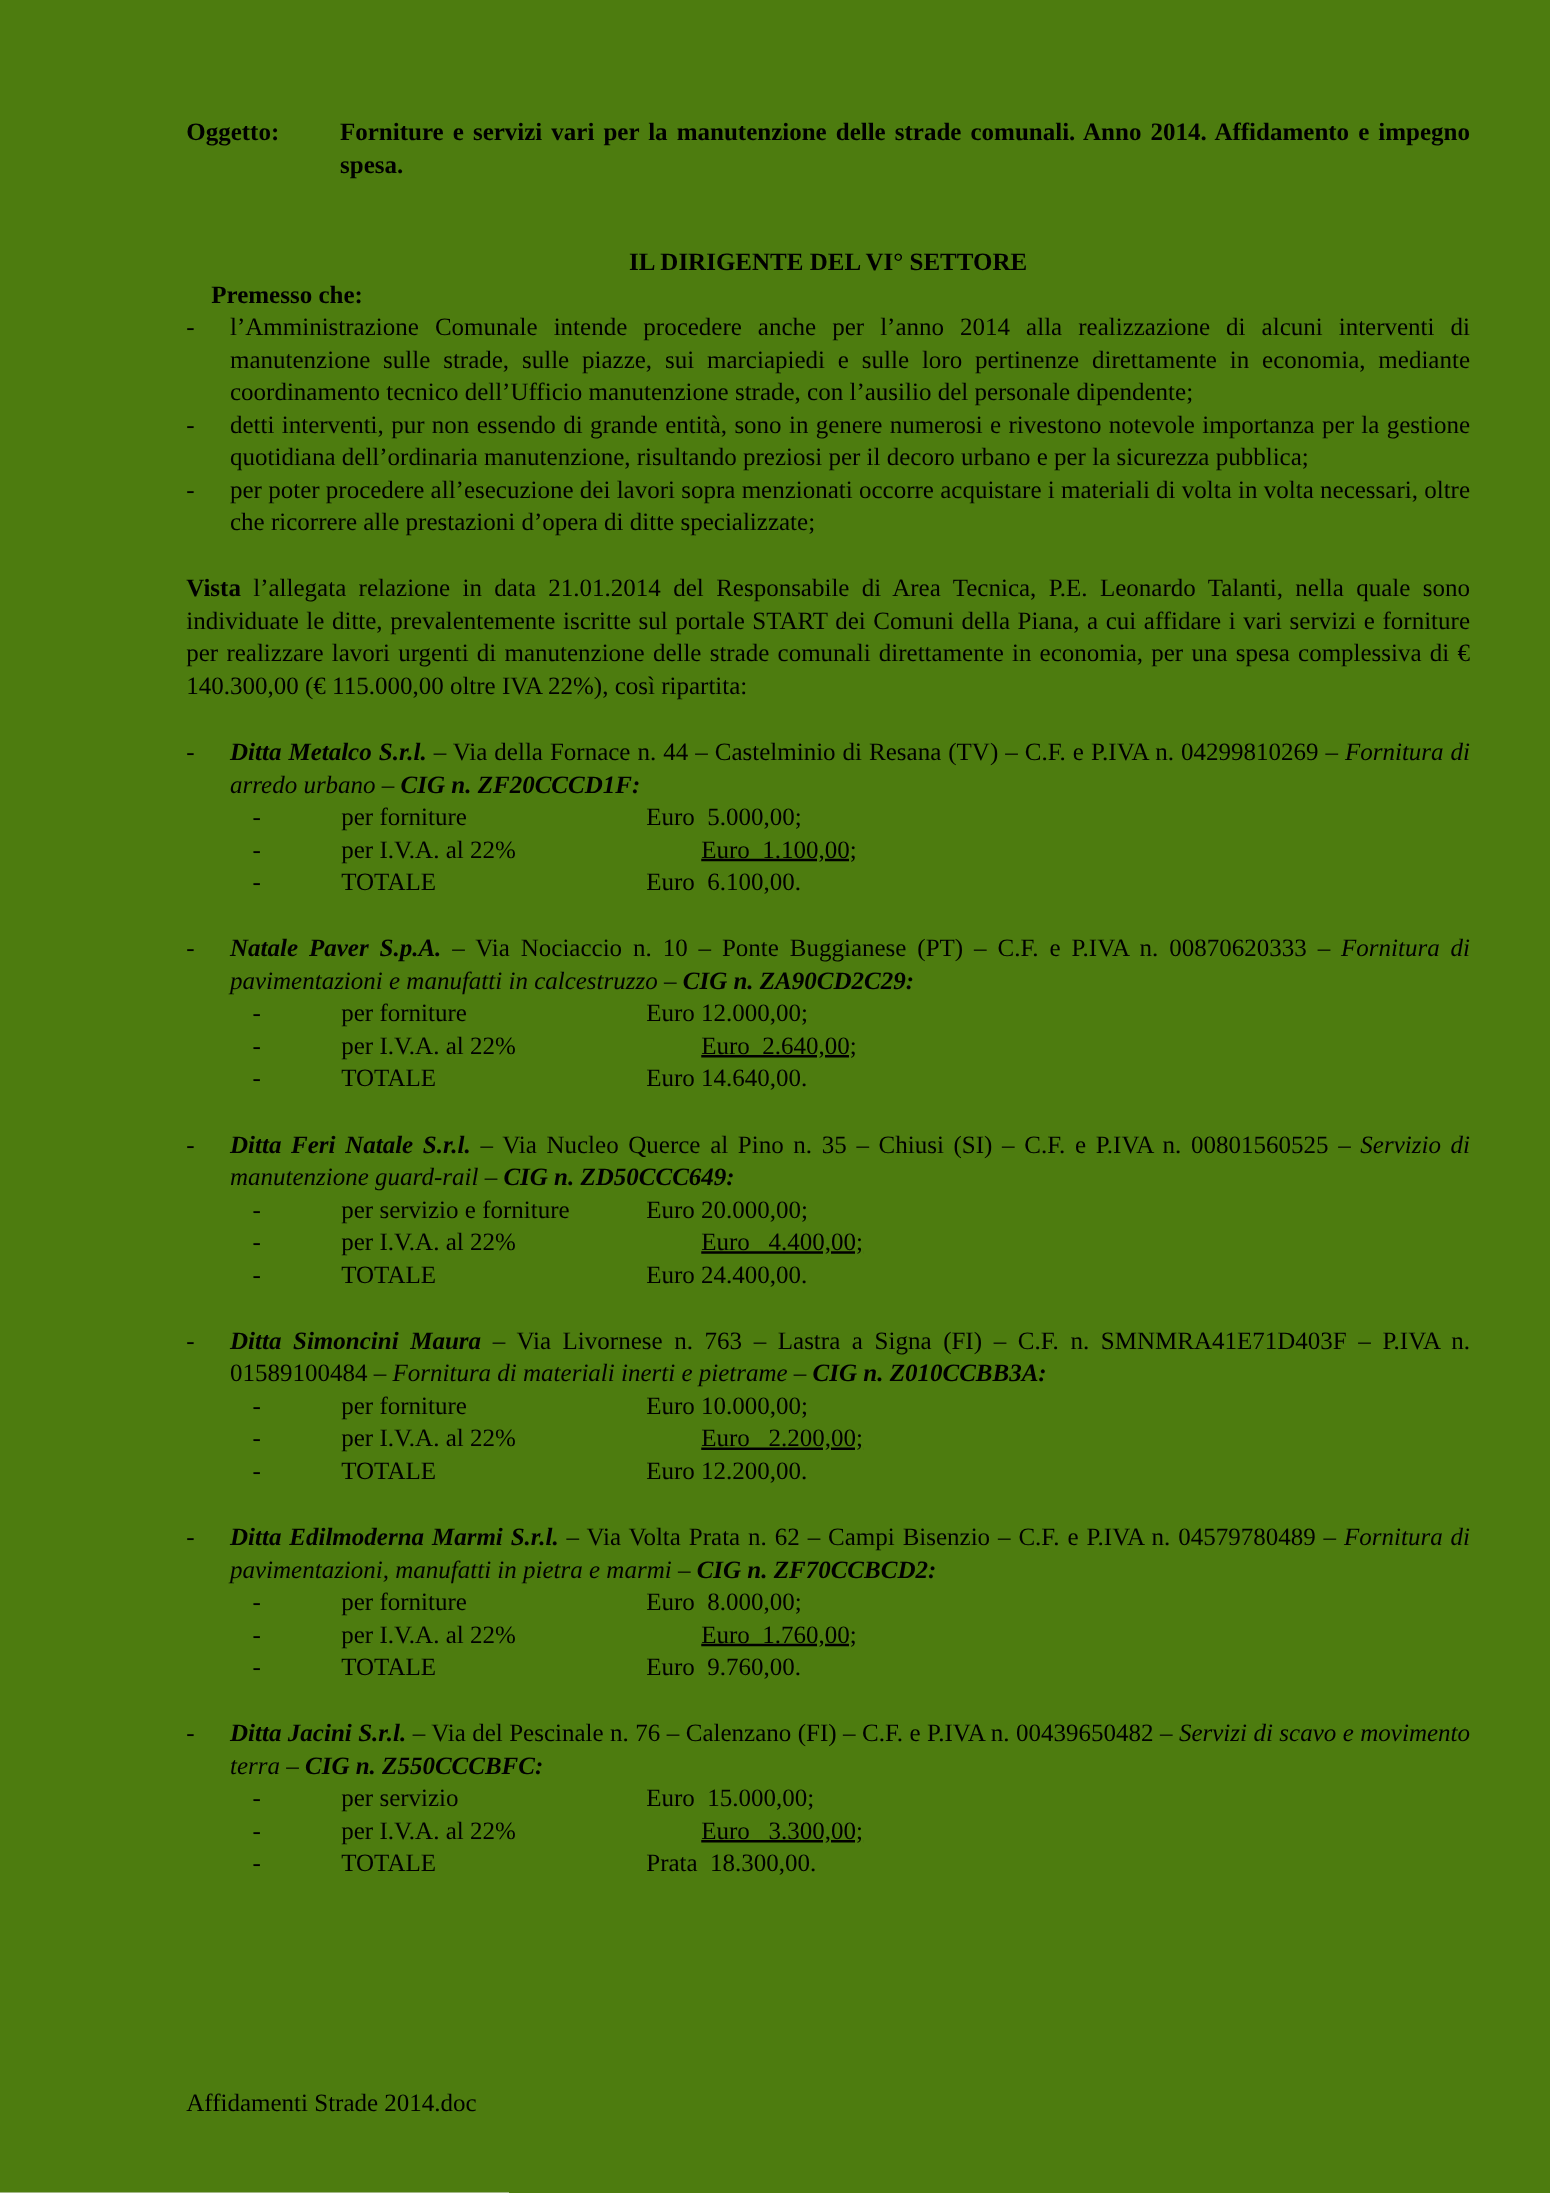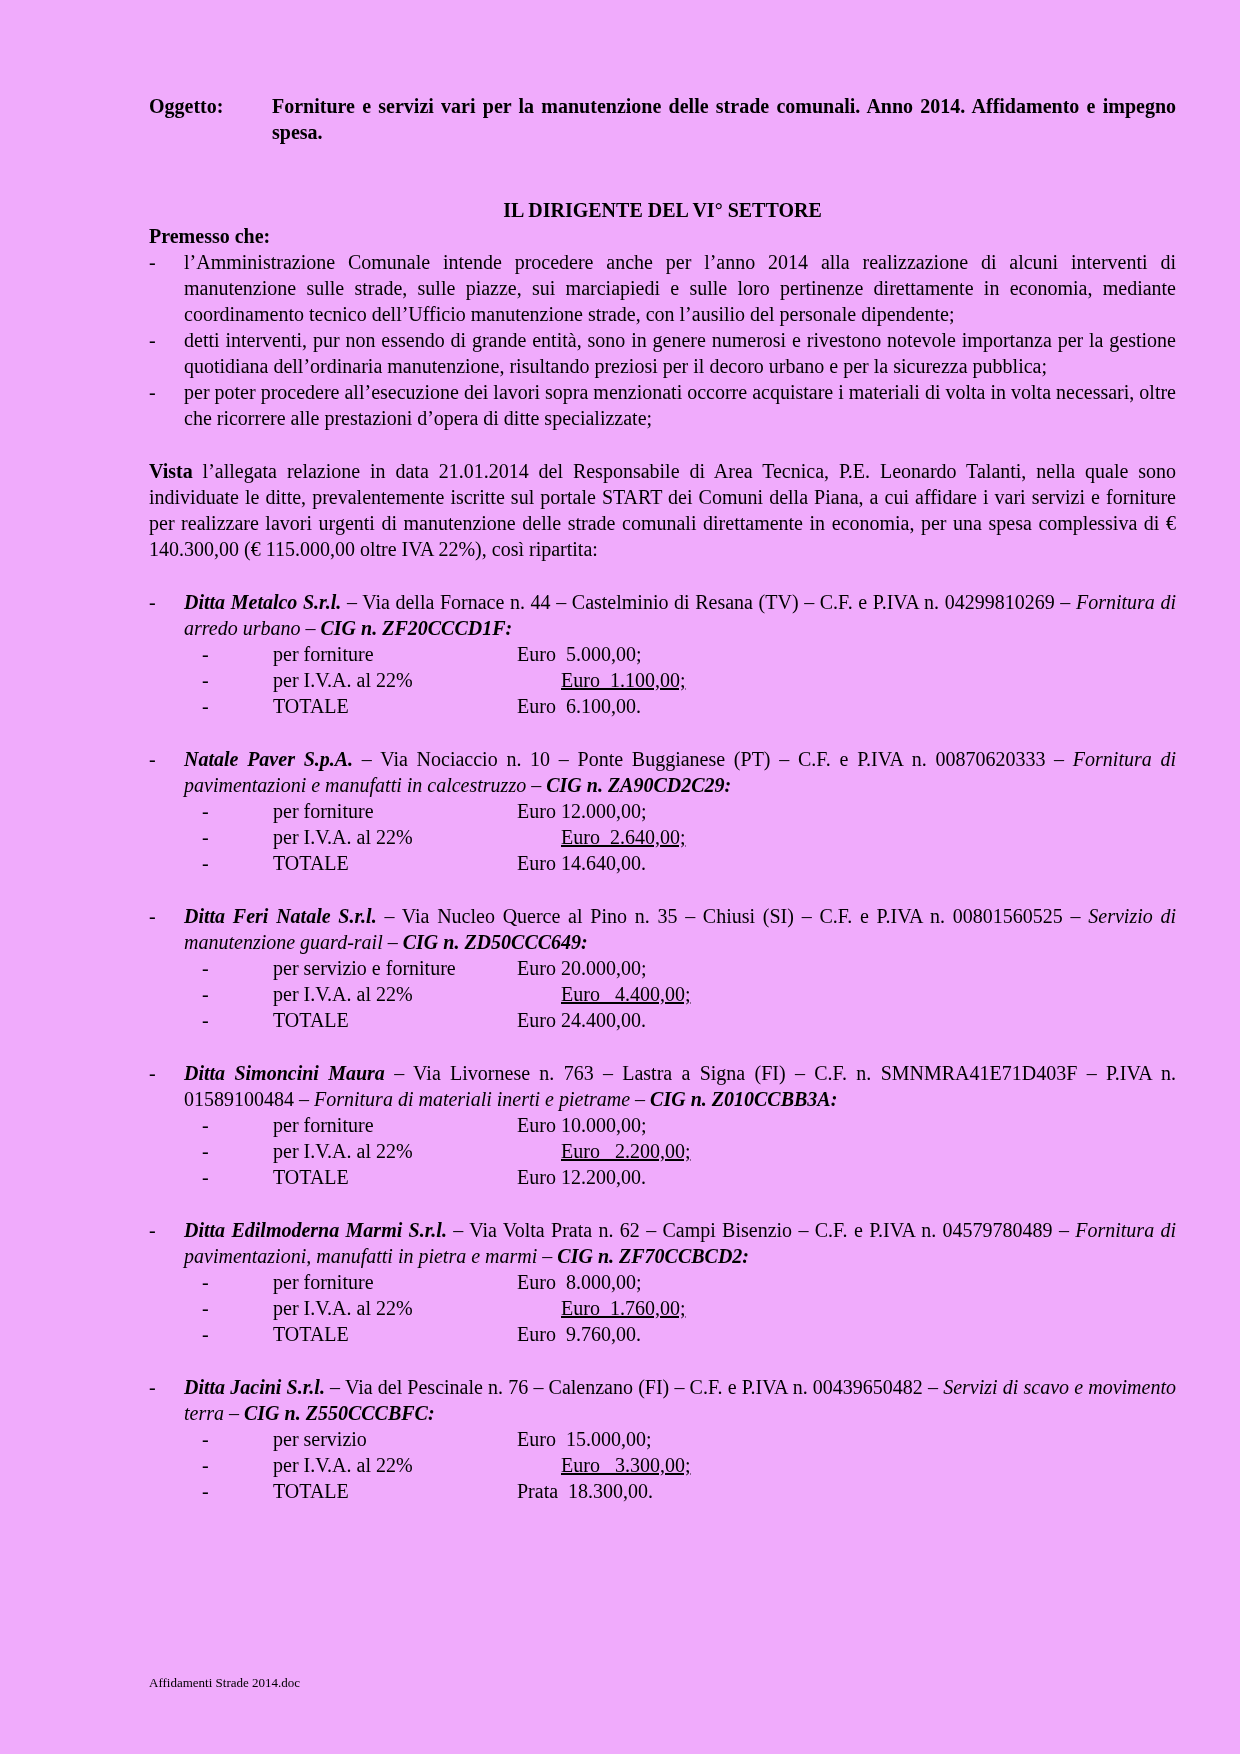--- a/index.html
+++ b/index.html
@@ -1,36 +1,36 @@
 <!DOCTYPE html>
 <html><head>
 <meta charset="utf-8">
 <style>
   html, body { margin: 0; padding: 0; background: #e8e8e8; }
   .page {
     position: relative;
     width: 1240px;
     height: 1754px;
-    background: #f0abfc;
+    background: #4d7c0f;
     color: #000000;
     font-family: "Liberation Serif", "DejaVu Serif", serif;
     font-size: 20px;
     line-height: 26px;
     box-sizing: border-box;
     padding: 93px 64px 0 149px;
     overflow: hidden;
   }
   
   .oggetto { display: flex; font-weight: bold; }
   .oggetto-label { width: 123px; flex: none; }
   .oggetto-text { flex: 1; text-align: justify; }
   
   .doc-title { margin-top: 52px; text-align: center; font-weight: bold; }
   
-  .premesso-heading { font-weight: bold; }
+  .premesso-heading { font-weight: bold; margin-left: 20px; }
   .bullet { display: flex; }
   .bullet-dash { width: 35px; flex: none; }
   .bullet-body { flex: 1; text-align: justify; }
   
   .vista { margin-top: 27px; text-align: justify; }
   .vista .lead { font-weight: bold; }
   
   .companies { margin-top: 27px; }
   .company + .company { margin-top: 27px; }
   .company-heading { display: flex; }
@@ -40,21 +40,21 @@
   .cost-row { display: flex; margin-left: 53px; }
   .cost-dash { width: 35px; flex: none; }
   .cost-label { width: 244px; flex: none; margin-left: 36px; }
   .cost-amount { white-space: pre; }
   .cost-amount.u { text-decoration: underline; margin-left: 44px; }
   
   .doc-footer {
     position: absolute;
     left: 149px;
     top: 1672px;
-    font-size: 13px;
+    font-size: 20px;
     line-height: 22px;
   }
 </style>
 </head>
 <body>
 
 <div class="page">
 
   <div class="oggetto">
     <span class="oggetto-label">Oggetto:</span>

